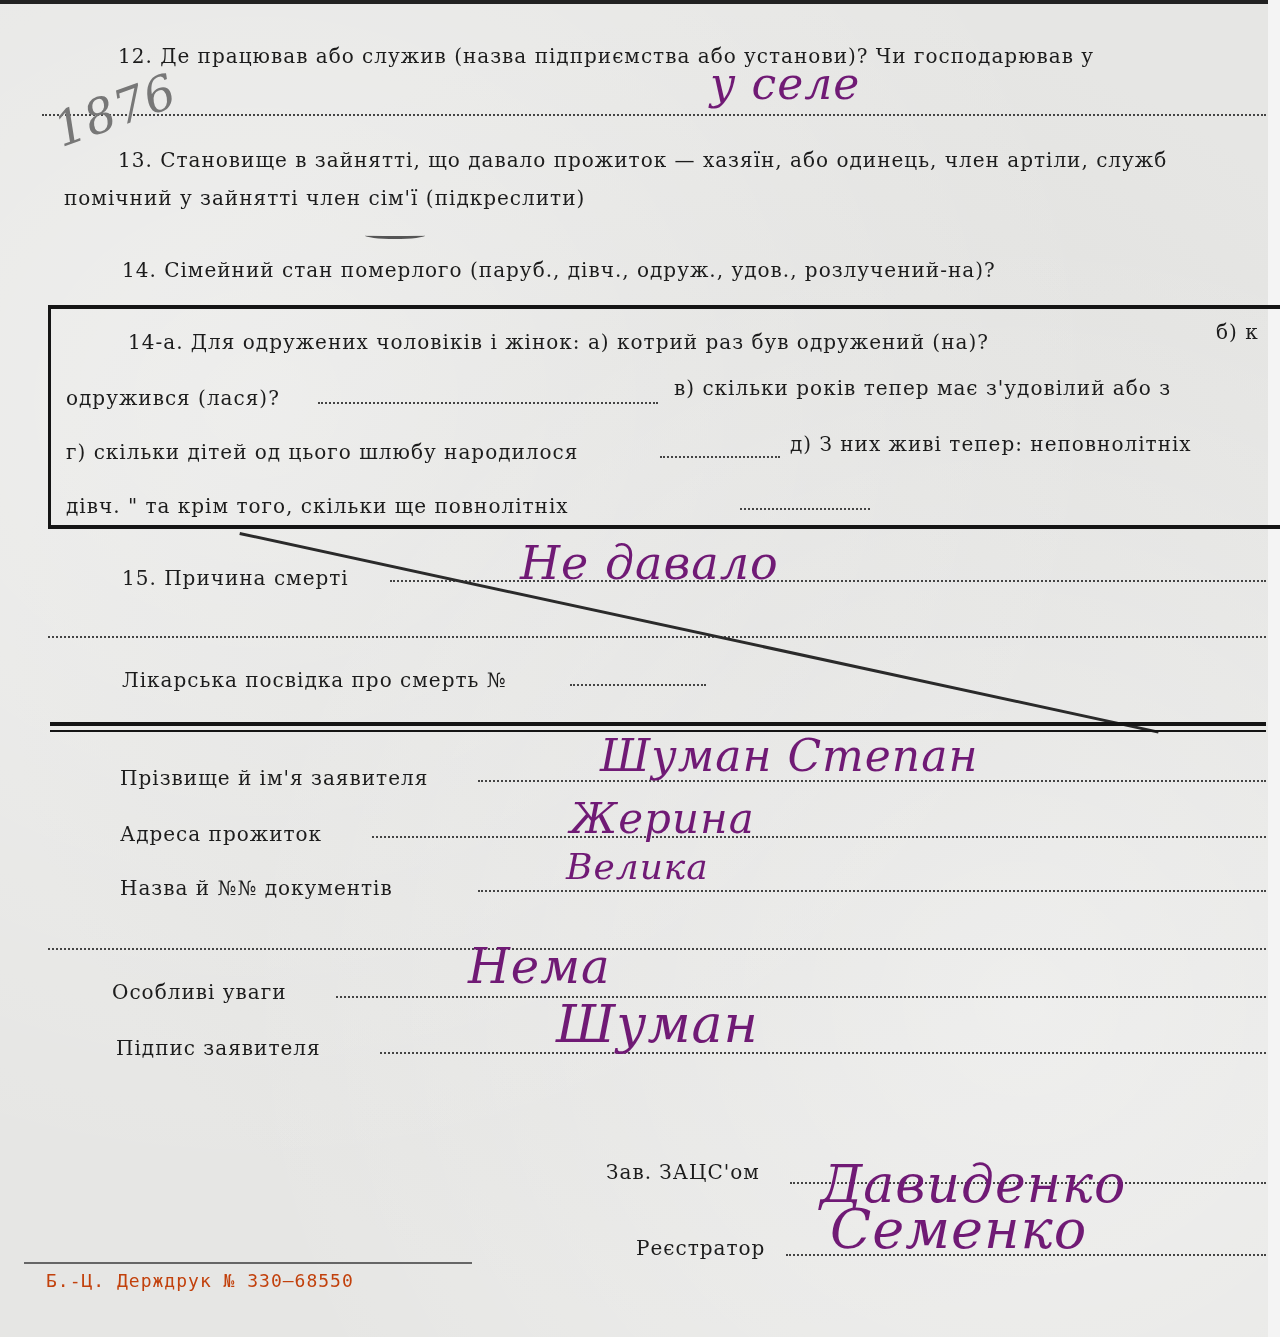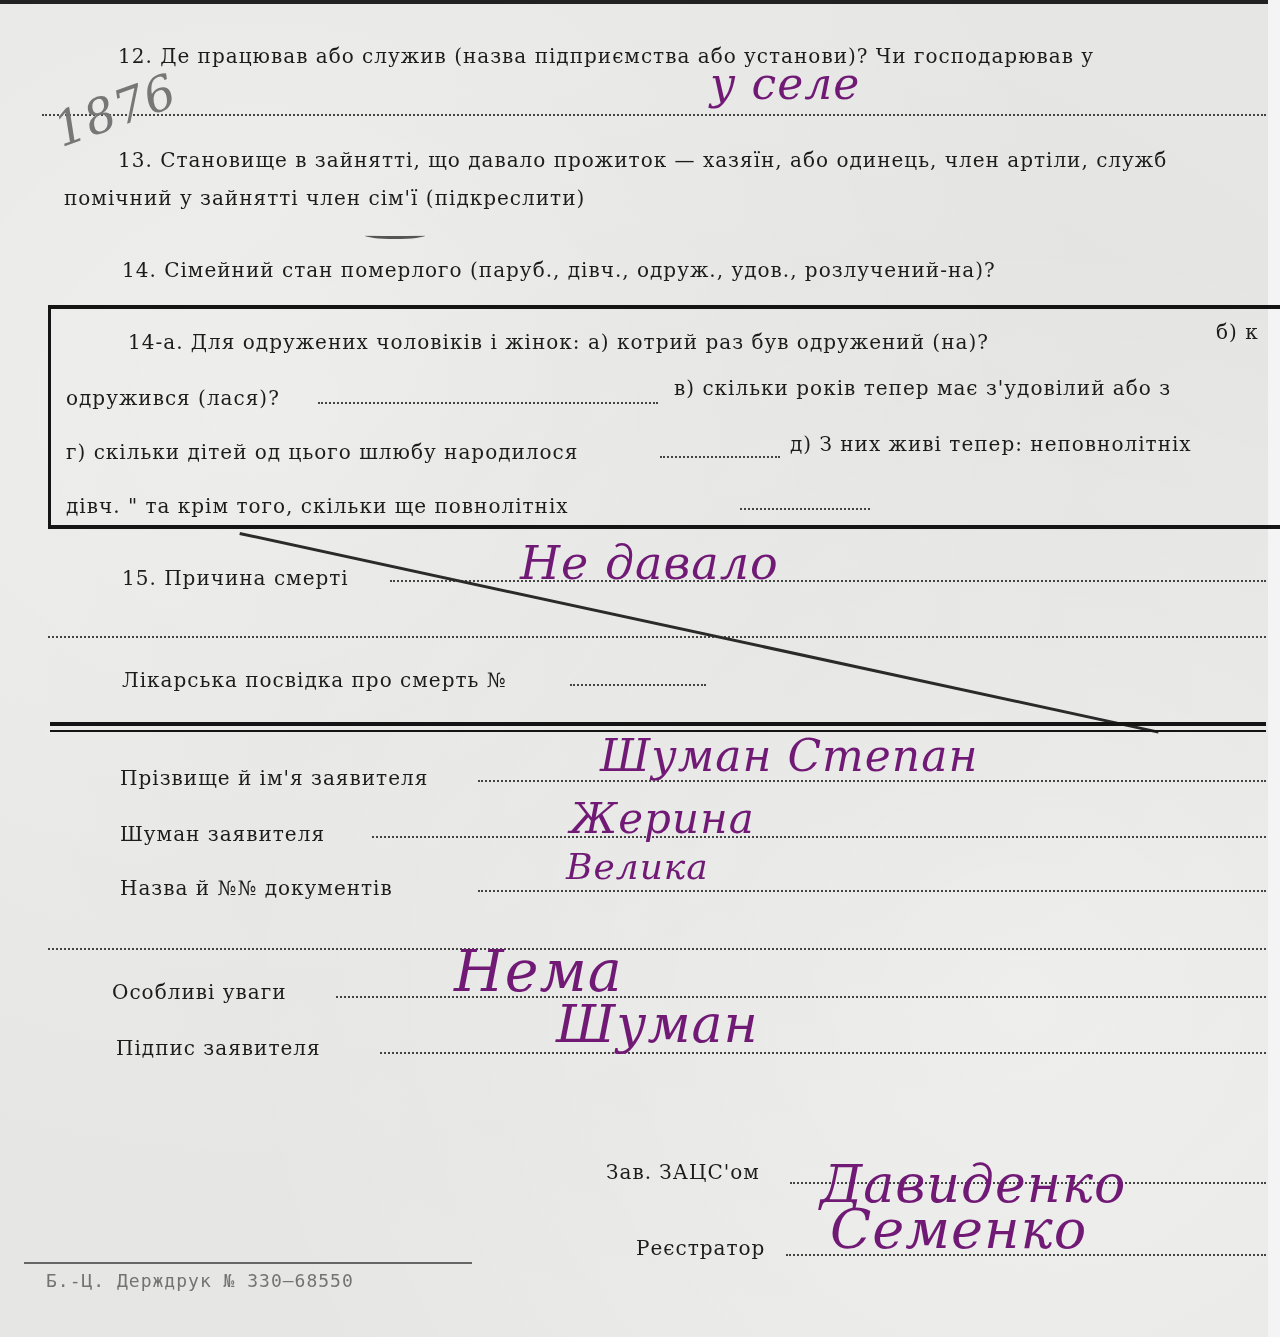--- a/index.html
+++ b/index.html
@@ -16,21 +16,21 @@
   .topband { position: absolute; left: 0; top: 0; width: 1280px; height: 4px; background: #222; }
   .rightedge { position: absolute; right: 0; top: 0; width: 12px; height: 1337px; background: #f4f4f4; }
   .txt { position: absolute; font-size: 20px; letter-spacing: 1px; white-space: nowrap; }
   .dots { position: absolute; border-bottom: 2px dotted #444; height: 0; }
   .rule { position: absolute; background: #141414; }
   .hand { position: absolute; font-family: "DejaVu Serif", serif; font-style: italic;
           color: #701a75; white-space: nowrap; letter-spacing: 1px; }
   .box { position: absolute; left: 48px; top: 305px; width: 1232px; height: 224px;
          border-top: 4px solid #151515; border-bottom: 4px solid #151515; border-left: 3px solid #151515; box-sizing: border-box; }
   .fold { position: absolute; height: 3px; background: #2a2a2a; transform-origin: 0 0; }
-  .footer { position: absolute; font-family: "DejaVu Sans Mono", monospace; font-size: 18px; color: #737373; letter-spacing: 1px; }
+  .footer { position: absolute; font-family: "DejaVu Sans Mono", monospace; font-size: 18px; color: #c2410c; letter-spacing: 1px; }
 </style>
 </head>
 <body>
 
 <div class="topband"></div>
 <div class="rightedge"></div>
 
 <div class="txt" style="left:118px; top:44px;">12. Де працював або служив (назва підприємства або установи)? Чи господарював у</div>
 <div class="hand" style="left:710px; top:58px; font-size:44px;">у селе</div>
 <div class="dots" style="left:42px; top:114px; width:1224px;"></div>
@@ -64,33 +64,33 @@
 
 <div class="fold" style="left:240px; top:532px; width:940px; transform:rotate(12.2deg);"></div>
 
 <div class="rule" style="left:50px; top:722px; width:1216px; height:4px;"></div>
 <div class="rule" style="left:50px; top:730px; width:1216px; height:2px;"></div>
 
 <div class="txt" style="left:120px; top:766px;">Прізвище й ім'я заявителя</div>
 <div class="dots" style="left:478px; top:780px; width:788px;"></div>
 <div class="hand" style="left:600px; top:730px; font-size:44px;">Шуман Степан</div>
 
-<div class="txt" style="left:120px; top:822px;">Шуман заявителя</div>
+<div class="txt" style="left:120px; top:822px;">Адреса прожиток</div>
 <div class="dots" style="left:372px; top:836px; width:894px;"></div>
 <div class="hand" style="left:570px; top:794px; font-size:42px;">Жерина</div>
 
 <div class="txt" style="left:120px; top:876px;">Назва й №№ документів</div>
 <div class="dots" style="left:478px; top:890px; width:788px;"></div>
 <div class="hand" style="left:566px; top:846px; font-size:36px;">Велика</div>
 
 <div class="dots" style="left:48px; top:948px; width:1218px;"></div>
 
 <div class="txt" style="left:112px; top:980px;">Особливі уваги</div>
 <div class="dots" style="left:336px; top:996px; width:930px;"></div>
-<div class="hand" style="left:454px; top:938px; font-size:57px;">Нема</div>
+<div class="hand" style="left:468px; top:938px; font-size:48px;">Нема</div>
 
 <div class="txt" style="left:116px; top:1036px;">Підпис заявителя</div>
 <div class="dots" style="left:380px; top:1052px; width:886px;"></div>
 <div class="hand" style="left:556px; top:994px; font-size:52px;">Шуман</div>
 
 <div class="txt" style="left:606px; top:1160px;">Зав. ЗАЦС'ом</div>
 <div class="dots" style="left:790px; top:1182px; width:476px;"></div>
 <div class="hand" style="left:820px; top:1120px; font-size:52px;margin-top:34px;">Давиденко</div>
 
 <div class="txt" style="left:636px; top:1236px;">Реєстратор</div>

